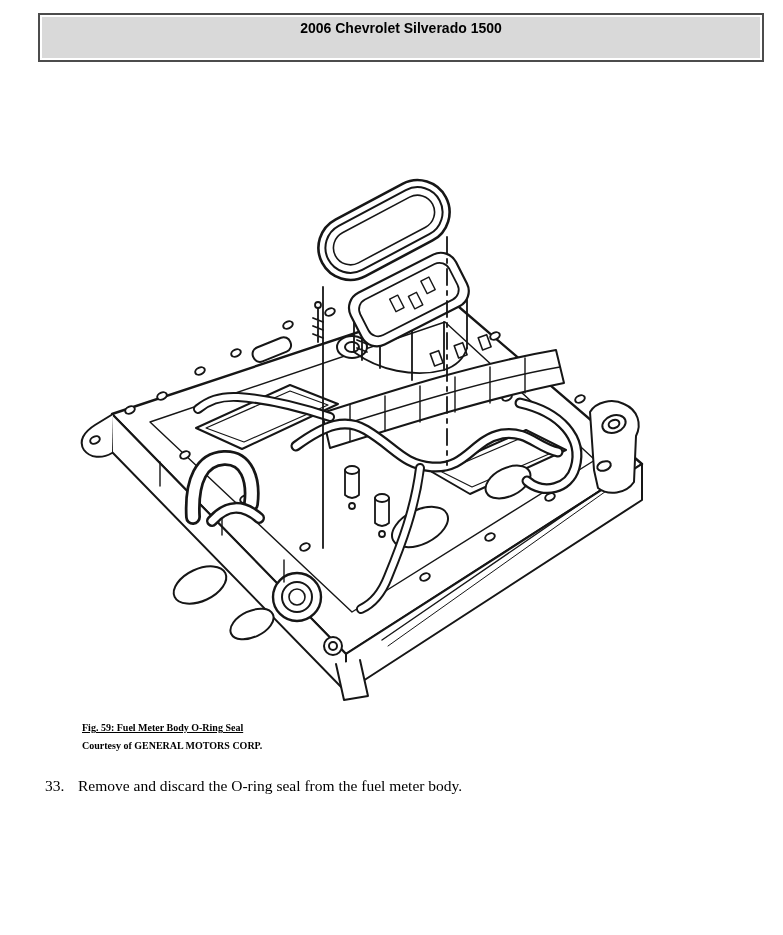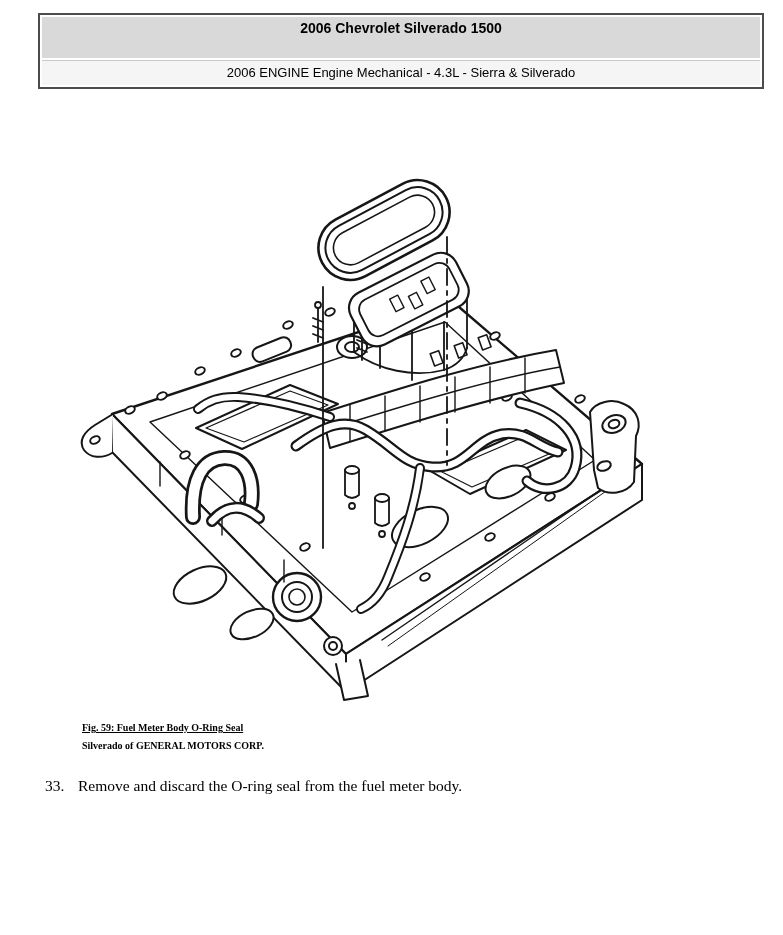--- a/index.html
+++ b/index.html
@@ -34,23 +34,20 @@
   .step{position:absolute;left:0;top:776px;width:783px;font-size:15.5px;line-height:19px;}
   .step .num{position:absolute;left:45px;top:0;}
   .step .txt{position:absolute;left:78px;top:0;white-space:nowrap;}
 </style>
 </head>
 <body>
 
 <div class="hdr">
   <div class="hdr-row1">
     <span>2006 Chevrolet Silverado 1500</span>
-  </div>
-  <div class="hdr-row2">
-    <span>2006 ENGINE Engine Mechanical - 4.3L - Sierra &amp; Silverado</span>
   </div>
 </div>
 
 <svg class="fig-svg" viewBox="0 0 783 935" fill="none" stroke="#161616" stroke-width="2" stroke-linecap="round" stroke-linejoin="round">
 
   <g>
 
     <path d="M112,414 L452,301 L642,464 L346,654 Z" fill="#ffffff" stroke-width="2.4"></path>
 
     <path d="M112,414 L112,452 L346,692 L346,654 Z" fill="#ffffff"></path>
@@ -189,19 +186,19 @@
 
   <g transform="rotate(-28 384 230)">
     <rect x="314" y="198" width="140" height="64" rx="32" fill="#ffffff" stroke-width="2.6"></rect>
     <rect x="321" y="205" width="126" height="50" rx="25" stroke-width="2"></rect>
     <rect x="329" y="213" width="110" height="34" rx="17" stroke-width="1.6"></rect>
   </g>
 </svg>
 
 <div class="caption">
   <div class="u">Fig. 59: Fuel Meter Body O-Ring Seal</div>
-  <div>Silverado of GENERAL MOTORS CORP.</div>
+  <div>Courtesy of GENERAL MOTORS CORP.</div>
 </div>
 
 <div class="step">
   <span class="num">33.</span>
   <span class="txt">Remove and discard the O-ring seal from the fuel meter body.</span>
 </div>
 
 </body></html>

